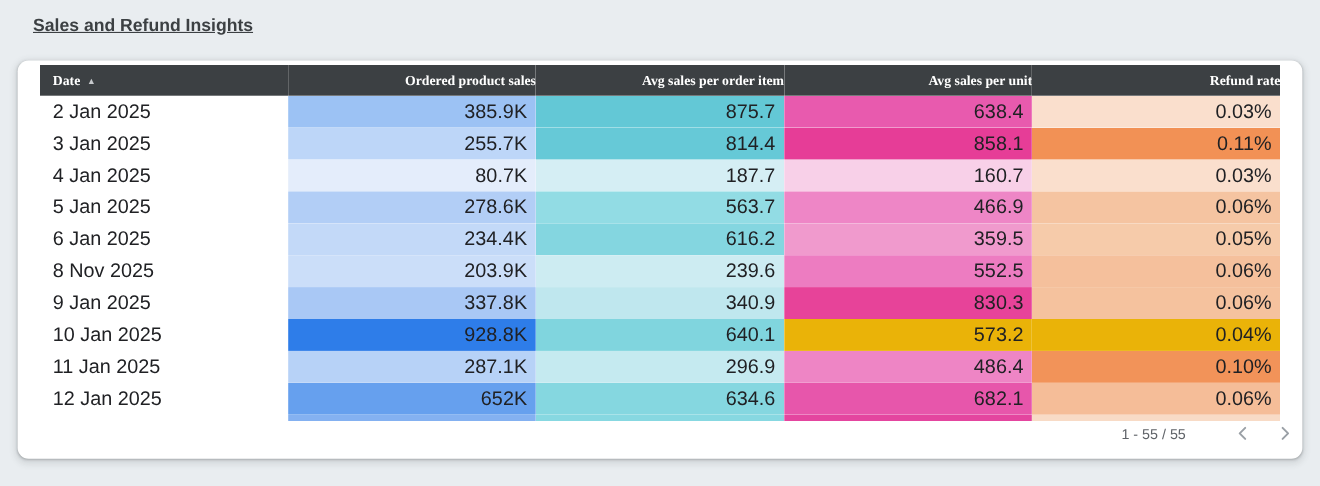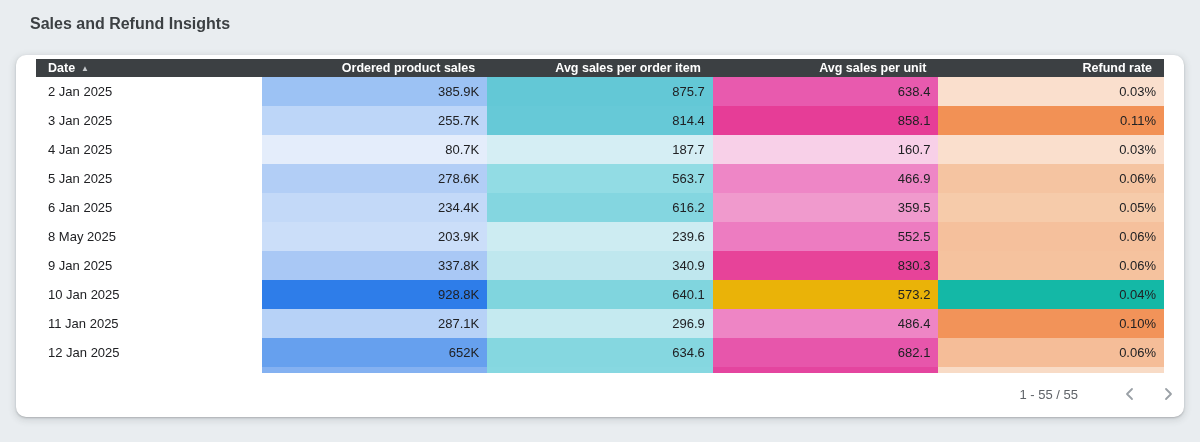--- a/index.html
+++ b/index.html
@@ -13,20 +13,21 @@
   }
   .stage { position: relative; width: 1200px; height: 442px; }
 
   .page-title {
     position: absolute;
     left: 30px;
     top: 15px;
     font-size: 16px;
     font-weight: 600;
     color: var(--title-color, #3c4043);
+    text-decoration: underline;
   }
 
   .card {
     position: absolute;
     left: 16px;
     top: 55px;
     width: 1168px;
     height: 362px;
     background: var(--card-bg, #ffffff);
     border-radius: 10px;
@@ -42,38 +43,39 @@
     border-collapse: collapse;
     table-layout: fixed;
   }
   table.data-table col { width: 20%; }
 
   thead th {
     background: var(--header-bg, #3c4043);
     color: #ffffff;
     font-size: 12.5px;
     font-weight: 700;
-    height: 18px;
-    padding: 0 12px;
+    height: 28px;
+    padding: 0 0;
     text-align: right;
     white-space: nowrap;
     overflow: hidden;
+    font-family: Liberation Serif, serif;
   }
   thead th.left { text-align: left; padding-left: 12px; }
   .sort-arrow {
     display: inline-block;
     font-size: 8px;
     color: #c7cacd;
     margin-left: 6px;
     vertical-align: 1px;
   }
 
   tbody td {
     height: 29px;
-    font-size: 13px;
+    font-size: 18px;
     color: #202124;
     padding: 0 8px;
     text-align: right;
     white-space: nowrap;
     overflow: hidden;
   }
   tbody td.date-cell {
     text-align: left;
     padding-left: 12px;
     background: #ffffff;
@@ -165,39 +167,39 @@
             <td class="value-cell" style="background: rgb(245, 196, 161);">0.06%</td>
           </tr>
           <tr>
             <td class="date-cell">6 Jan 2025</td>
             <td class="value-cell" style="background: rgb(195, 217, 248);">234.4K</td>
             <td class="value-cell" style="background: rgb(132, 214, 224);">616.2</td>
             <td class="value-cell" style="background: rgb(240, 154, 205);">359.5</td>
             <td class="value-cell" style="background: rgb(246, 203, 170); margin-top: 40px;">0.05%</td>
           </tr>
           <tr>
-            <td class="date-cell">8 May 2025</td>
+            <td class="date-cell">8 Nov 2025</td>
             <td class="value-cell" style="background: rgb(203, 222, 249);">203.9K</td>
             <td class="value-cell" style="background: rgb(205, 236, 242);">239.6</td>
             <td class="value-cell" style="background: rgb(237, 124, 193);">552.5</td>
             <td class="value-cell" style="background: rgb(245, 192, 156);">0.06%</td>
           </tr>
           <tr>
             <td class="date-cell">9 Jan 2025</td>
             <td class="value-cell" style="background: rgb(169, 200, 245);">337.8K</td>
             <td class="value-cell" style="background: rgb(191, 231, 238);">340.9</td>
             <td class="value-cell" style="background: rgb(231, 67, 153);">830.3</td>
             <td class="value-cell" style="background: rgb(245, 194, 158);">0.06%</td>
           </tr>
           <tr>
             <td class="date-cell">10 Jan 2025</td>
             <td class="value-cell" style="background: rgb(46, 125, 233);">928.8K</td>
             <td class="value-cell" style="background: rgb(128, 213, 222);">640.1</td>
             <td class="value-cell" style="background: #eab308;">573.2</td>
-            <td class="value-cell" style="background: #14b8a6;">0.04%</td>
+            <td class="value-cell" style="background: #eab308;">0.04%</td>
           </tr>
           <tr>
             <td class="date-cell">11 Jan 2025</td>
             <td class="value-cell" style="background: rgb(183, 210, 247);">287.1K</td>
             <td class="value-cell" style="background: rgb(197, 234, 240);">296.9</td>
             <td class="value-cell" style="background: rgb(238, 133, 197);">486.4</td>
             <td class="value-cell" style="background: rgb(242, 147, 89);">0.10%</td>
           </tr>
           <tr>
             <td class="date-cell">12 Jan 2025</td>

